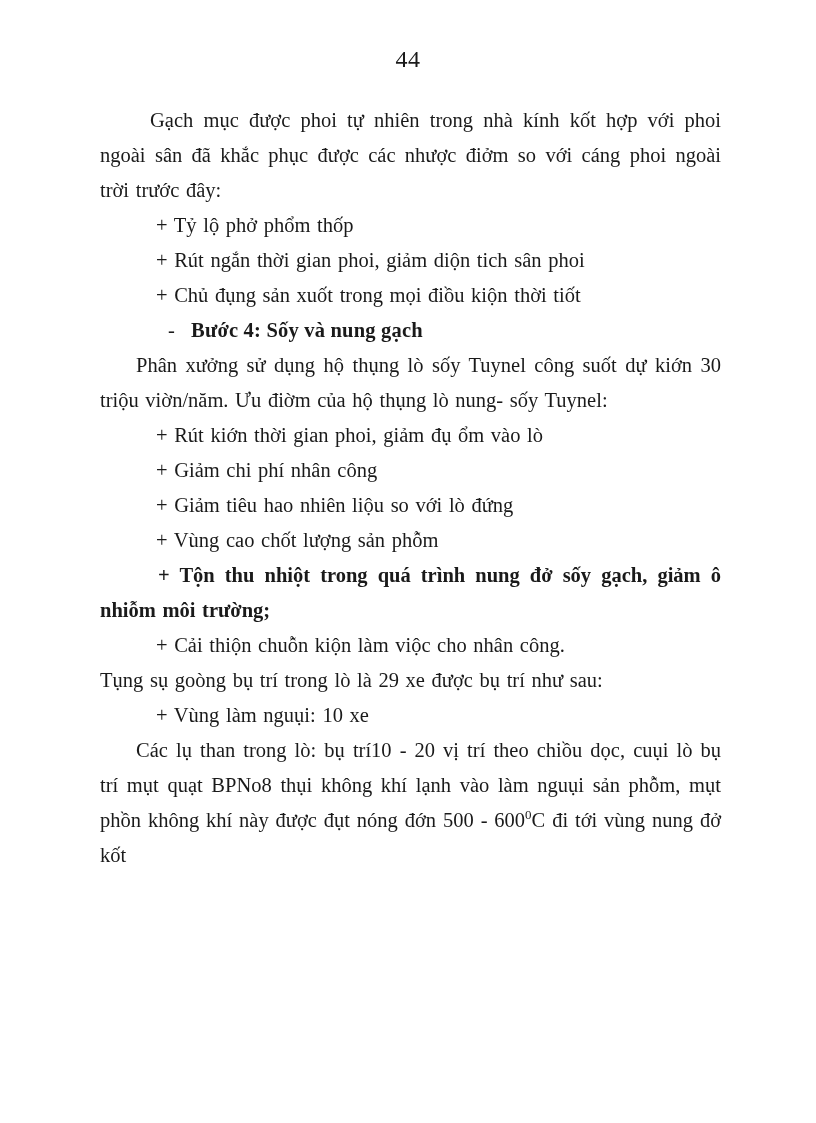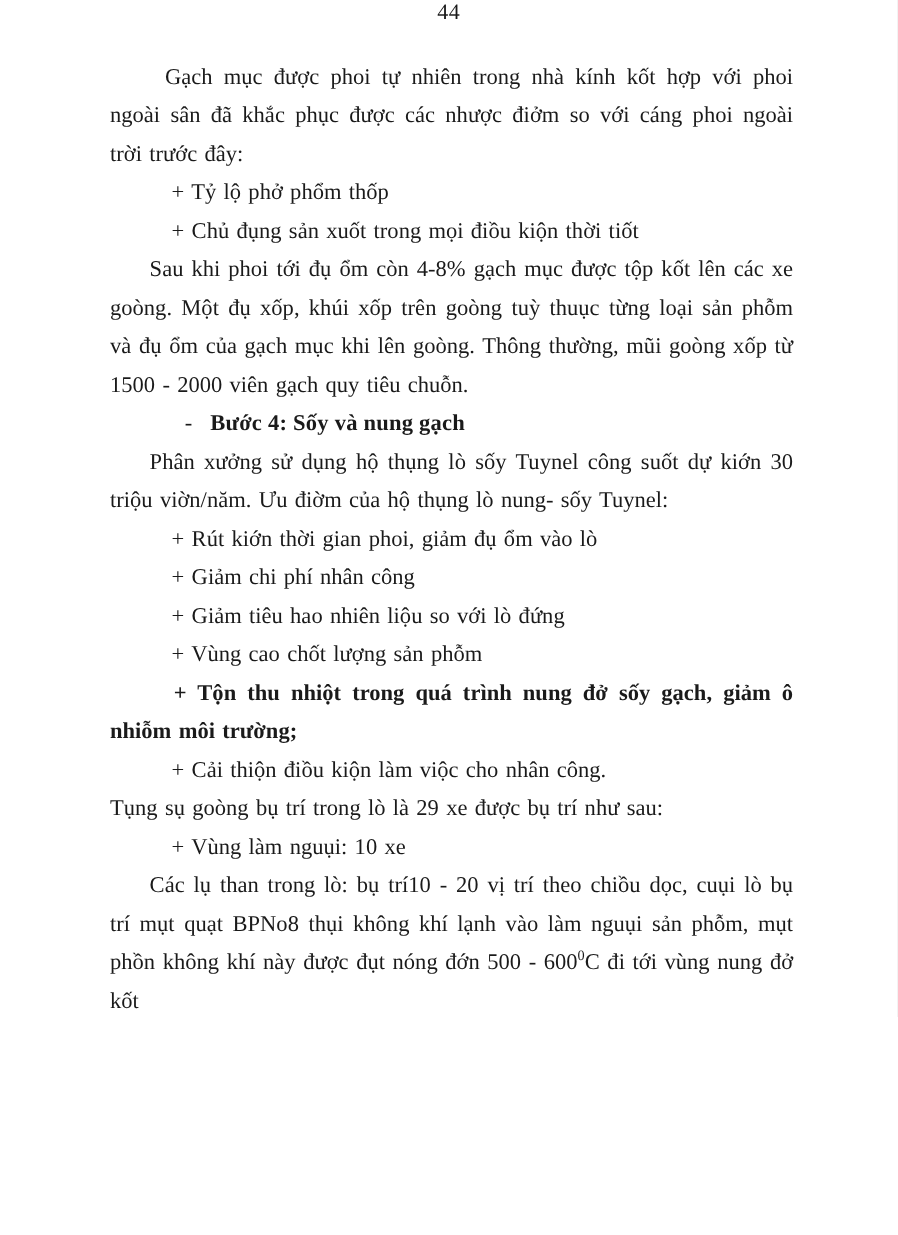--- a/index.html
+++ b/index.html
@@ -11,22 +11,23 @@
     position: relative;
     width: 816px;
     height: 1123px;
     margin: 0 auto;
     background: #ffffff;
     overflow: hidden;
     font-family: "Liberation Serif", "DejaVu Serif", serif;
     color: #1a1a1a;
   }
   .pagenum {
+    padding-top: 46px;
     text-align: center;
-    font-size: 20px;
+    font-size: 24px;
     letter-spacing: 0.5px;
   }
   .doc-body {
     margin: 30px 95px 0 100px; 
     font-size: 20.5px;
     line-height: 35px;
   }
   p { margin: 0; }
   .para {
     text-align: justify;
@@ -66,36 +67,36 @@
 
 <div class="sheet">
 
   <div class="pagenum">44</div>
 
   <div class="doc-body">
 
     <p class="para indent-lg">Gạch mục được phoi tự nhiên trong nhà kính kốt hợp với phoi ngoài sân đã khắc phục được các nhược điởm so với cáng phoi ngoài trời trước đây:</p>
 
     <div class="bullet">+ Tỷ lộ phở phổm thốp</div>
+    <div class="bullet">+ Rút ngắn thời gian phoi, giảm diộn tich sân phoi</div>
     <div class="bullet">+ Chủ đụng sản xuốt trong mọi điồu kiộn thời tiốt</div>
 
-    <p class="para indent">Sau khi phoi tới đụ ổm còn 4-8% gạch mục được tộp kốt lên các xe goòng. Một đụ xốp, khúi xốp trên goòng tuỳ thuục từng loại sản phỗm và đụ ổm của gạch mục khi lên goòng. Thông thường, mũi goòng xốp từ 1500 - 2000 viên gạch quy tiêu chuỗn.</p>
 
     <p class="heading"><span class="dash">-</span><span>Bước 4: Sốy và nung gạch</span></p>
 
     <p class="para indent">Phân xưởng sử dụng hộ thụng lò sốy Tuynel công suốt dự kiớn 30 triộu viờn/năm.  Ưu điờm của hộ thụng lò nung- sốy Tuynel:</p>
 
     <div class="bullet">+ Rút kiớn thời gian phoi, giảm đụ ổm vào lò</div>
     <div class="bullet">+ Giảm chi phí nhân công</div>
     <div class="bullet">+ Giảm tiêu hao nhiên liộu so với lò đứng</div>
     <div class="bullet">+ Vùng cao chốt lượng sản phỗm</div>
 
     <p class="para bullet-wrap">+ Tộn thu nhiột trong quá trình nung đở sốy gạch, giảm ô nhiỗm môi trường;</p>
 
-    <div class="bullet">+ Cải thiộn điồu kiộn làm viộc cho nhân công.</div>
+    <div class="bullet">+ Cải thiộn chuỗn kiộn làm viộc cho nhân công.</div>
 
     <p class="para noindent">Tụng sụ goòng bụ trí trong lò là 29 xe được bụ trí như sau:</p>
 
     <div class="bullet">+ Vùng làm nguụi: 10 xe</div>
 
     <p class="para indent"><span>Các lụ than trong lò: bụ trí10 - 20 vị trí theo chiồu dọc, cuụi lò bụ trí mụt quạt BPNo8 thụi không khí lạnh vào làm nguụi sản phỗm, mụt phồn không khí này được đụt nóng đớn 500 - 600</span><sup>0</sup><span>C đi tới vùng nung đở kốt</span></p>
 
   </div>
 </div>
 

